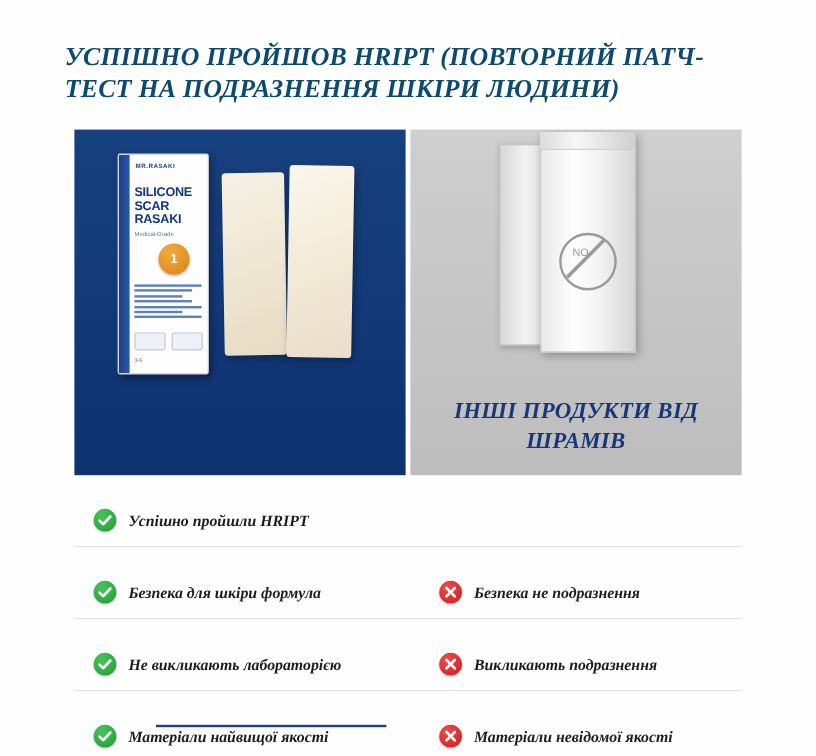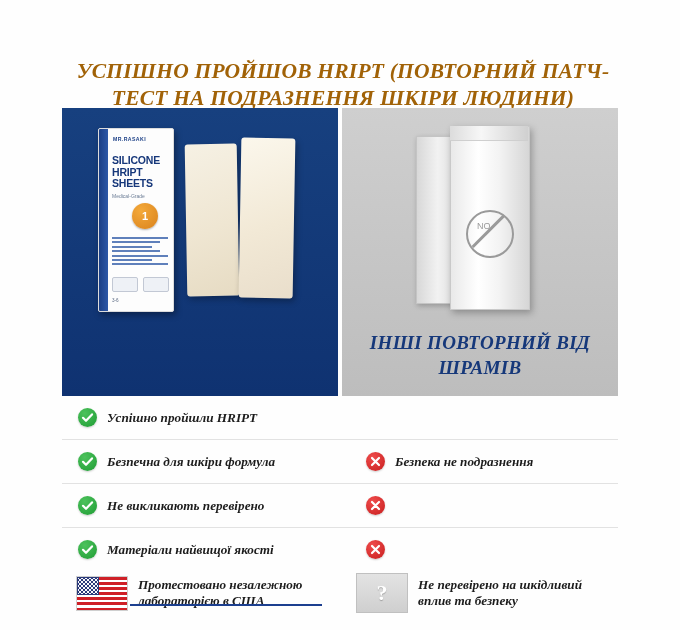--- a/index.html
+++ b/index.html
@@ -20,29 +20,28 @@
     background: #fefefe;
     box-sizing: border-box;
   }
 
   
   .heading {
     position: absolute;
     left: 54px;
     top: 34px;
     width: 578px;
-    text-align: center;
+    text-align: left;
     font-family: "Liberation Serif", serif;
     font-weight: bold;
     font-style: italic;
     font-size: 21.5px;
     line-height: 27px;
-    color: #a16207;
+    color: #0c4a6e;
     letter-spacing: 0.2px;
-    margin-top: 24px;
   }
 
   
   .panels {
     position: absolute;
     left: 62px;
     top: 108px;
     width: 556px;
     height: 288px;
     display: flex;
@@ -208,21 +207,21 @@
     height: 160px;
     background: linear-gradient(160deg, #fbf7ec 0%, #f2e9d6 55%, #e9decb 100%);
     box-shadow: 2px 3px 6px rgba(0,0,0,.3);
     transform: rotate(1deg);
   }
 
   
   .prod-right {
     position: absolute;
     left: 74px;
-    top: 16px;
+    top: 0;
     width: 132px;
     height: 190px;
   }
   .tube-back {
     position: absolute;
     left: 0; top: 12px;
     width: 52px; height: 166px;
     background: linear-gradient(90deg,#d8d8d8,#f2f2f2 40%,#cfcfcf);
     border: 1px solid #c4c4c4;
     box-shadow: 1px 2px 5px rgba(0,0,0,.22);
@@ -270,20 +269,21 @@
   .rows {
     position: absolute;
     left: 62px;
     top: 396px;
     width: 556px;
   }
   .row {
     display: flex;
     gap: 20px;
     border-bottom: 1px solid #e2e2e2;
+    margin-top: 16px;
   }
   .row:last-of-type { border-bottom: none; }
   .cell {
     width: 276px;
     height: 43px;
     display: flex;
     align-items: center;
     padding: 0 6px;
     box-sizing: border-box;
   }
@@ -403,21 +403,21 @@
 
   <div class="heading">УСПІШНО ПРОЙШОВ HRIPT (ПОВТОРНИЙ ПАТЧ-ТЕСТ НА ПОДРАЗНЕННЯ ШКІРИ ЛЮДИНИ)</div>
 
   <div class="panels">
 
     <div class="panel panel-left">
       <div class="prod-left">
         <div class="box">
           <div class="box-spine"></div>
           <div class="box-logo">MR.RASAKI</div>
-          <div class="box-ttl">SILICONE HRIPT SHEETS</div>
+          <div class="box-ttl">SILICONE SCAR RASAKI</div>
           <div class="box-sub">Medical-Grade</div>
           <div class="box-badge">
             <span>1</span>
           </div>
           <div class="box-lines">
             <i></i>
               <i></i>
               <i></i>
               <i></i>
               <i></i>
@@ -437,21 +437,21 @@
 
     <div class="panel panel-right">
       <div class="prod-right">
         <div class="tube-back"></div>
         <div class="tube-front"></div>
         <div class="tube-cap"></div>
         <div class="no-sign">
           <div class="inner">NO</div>
         </div>
       </div>
-      <div class="panel-title">ІНШІ ПОВТОРНИЙ ВІД ШРАМІВ</div>
+      <div class="panel-title">ІНШІ ПРОДУКТИ ВІД ШРАМІВ</div>
     </div>
   </div>
 
   <div class="rows">
 
     <div class="row">
       <div class="cell">
         <div class="mark ok">
           <svg width="19" height="19" viewBox="0 0 19 19">
               <path d="M5 9.8 L8 12.8 L14 6.4" stroke="#ffffff" stroke-width="2.2" fill="none" stroke-linecap="round" stroke-linejoin="round"></path>
@@ -461,79 +461,66 @@
       </div>
     </div>
 
     <div class="row">
       <div class="cell">
         <div class="mark ok">
           <svg width="19" height="19" viewBox="0 0 19 19">
               <path d="M5 9.8 L8 12.8 L14 6.4" stroke="#ffffff" stroke-width="2.2" fill="none" stroke-linecap="round" stroke-linejoin="round"></path>
             </svg>
         </div>
-        <div class="cell-text">Безпечна для шкіри формула</div>
+        <div class="cell-text">Безпека для шкіри формула</div>
       </div>
       <div class="cell">
         <div class="mark no">
           <svg width="19" height="19" viewBox="0 0 19 19">
               <path d="M6 6 L13 13 M13 6 L6 13" stroke="#ffffff" stroke-width="2.2" fill="none" stroke-linecap="round"></path>
             </svg>
         </div>
         <div class="cell-text">Безпека не подразнення</div>
       </div>
     </div>
 
     <div class="row">
       <div class="cell">
         <div class="mark ok">
           <svg width="19" height="19" viewBox="0 0 19 19">
               <path d="M5 9.8 L8 12.8 L14 6.4" stroke="#ffffff" stroke-width="2.2" fill="none" stroke-linecap="round" stroke-linejoin="round"></path>
             </svg>
         </div>
-        <div class="cell-text">Не викликають перевірено</div>
+        <div class="cell-text">Не викликають лабораторією</div>
       </div>
       <div class="cell">
         <div class="mark no">
           <svg width="19" height="19" viewBox="0 0 19 19">
               <path d="M6 6 L13 13 M13 6 L6 13" stroke="#ffffff" stroke-width="2.2" fill="none" stroke-linecap="round"></path>
             </svg>
         </div>
+        <div class="cell-text">Викликають подразнення</div>
       </div>
     </div>
 
     <div class="row">
       <div class="cell">
         <div class="mark ok">
           <svg width="19" height="19" viewBox="0 0 19 19">
               <path d="M5 9.8 L8 12.8 L14 6.4" stroke="#ffffff" stroke-width="2.2" fill="none" stroke-linecap="round" stroke-linejoin="round"></path>
             </svg>
         </div>
         <div class="cell-text">Матеріали найвищої якості</div>
       </div>
       <div class="cell">
         <div class="mark no">
           <svg width="19" height="19" viewBox="0 0 19 19">
               <path d="M6 6 L13 13 M13 6 L6 13" stroke="#ffffff" stroke-width="2.2" fill="none" stroke-linecap="round"></path>
             </svg>
         </div>
+        <div class="cell-text">Матеріали невідомої якості</div>
       </div>
     </div>
   </div>
 
-  <div class="footer">
-    <div class="foot-cell">
-      <div class="flag">
-        <div class="stripes"></div>
-        <div class="canton"></div>
-      </div>
-      <div class="foot-text">Протестовано незалежною лабораторією в США</div>
-    </div>
-    <div class="foot-cell">
-      <div class="qbox">
-        <span>?</span>
-      </div>
-      <div class="foot-text">Не перевірено на шкідливий вплив та безпеку</div>
-    </div>
-  </div>
 
   <div class="underline-blue"></div>
 </div>
 
 </body></html>

